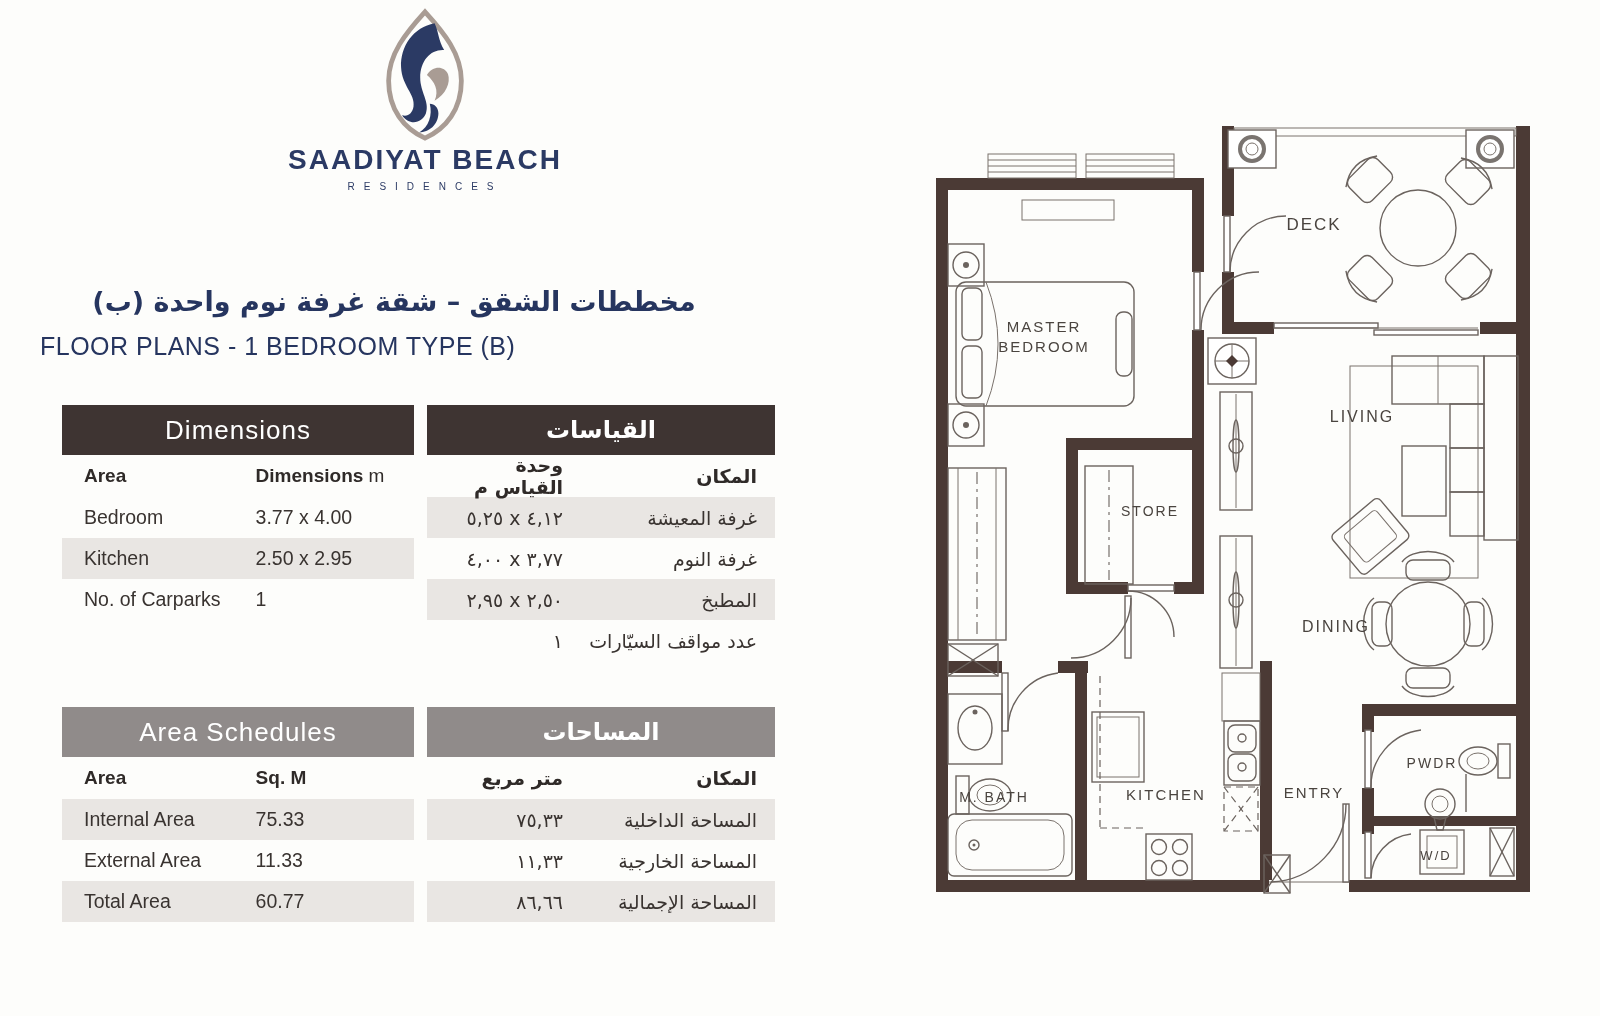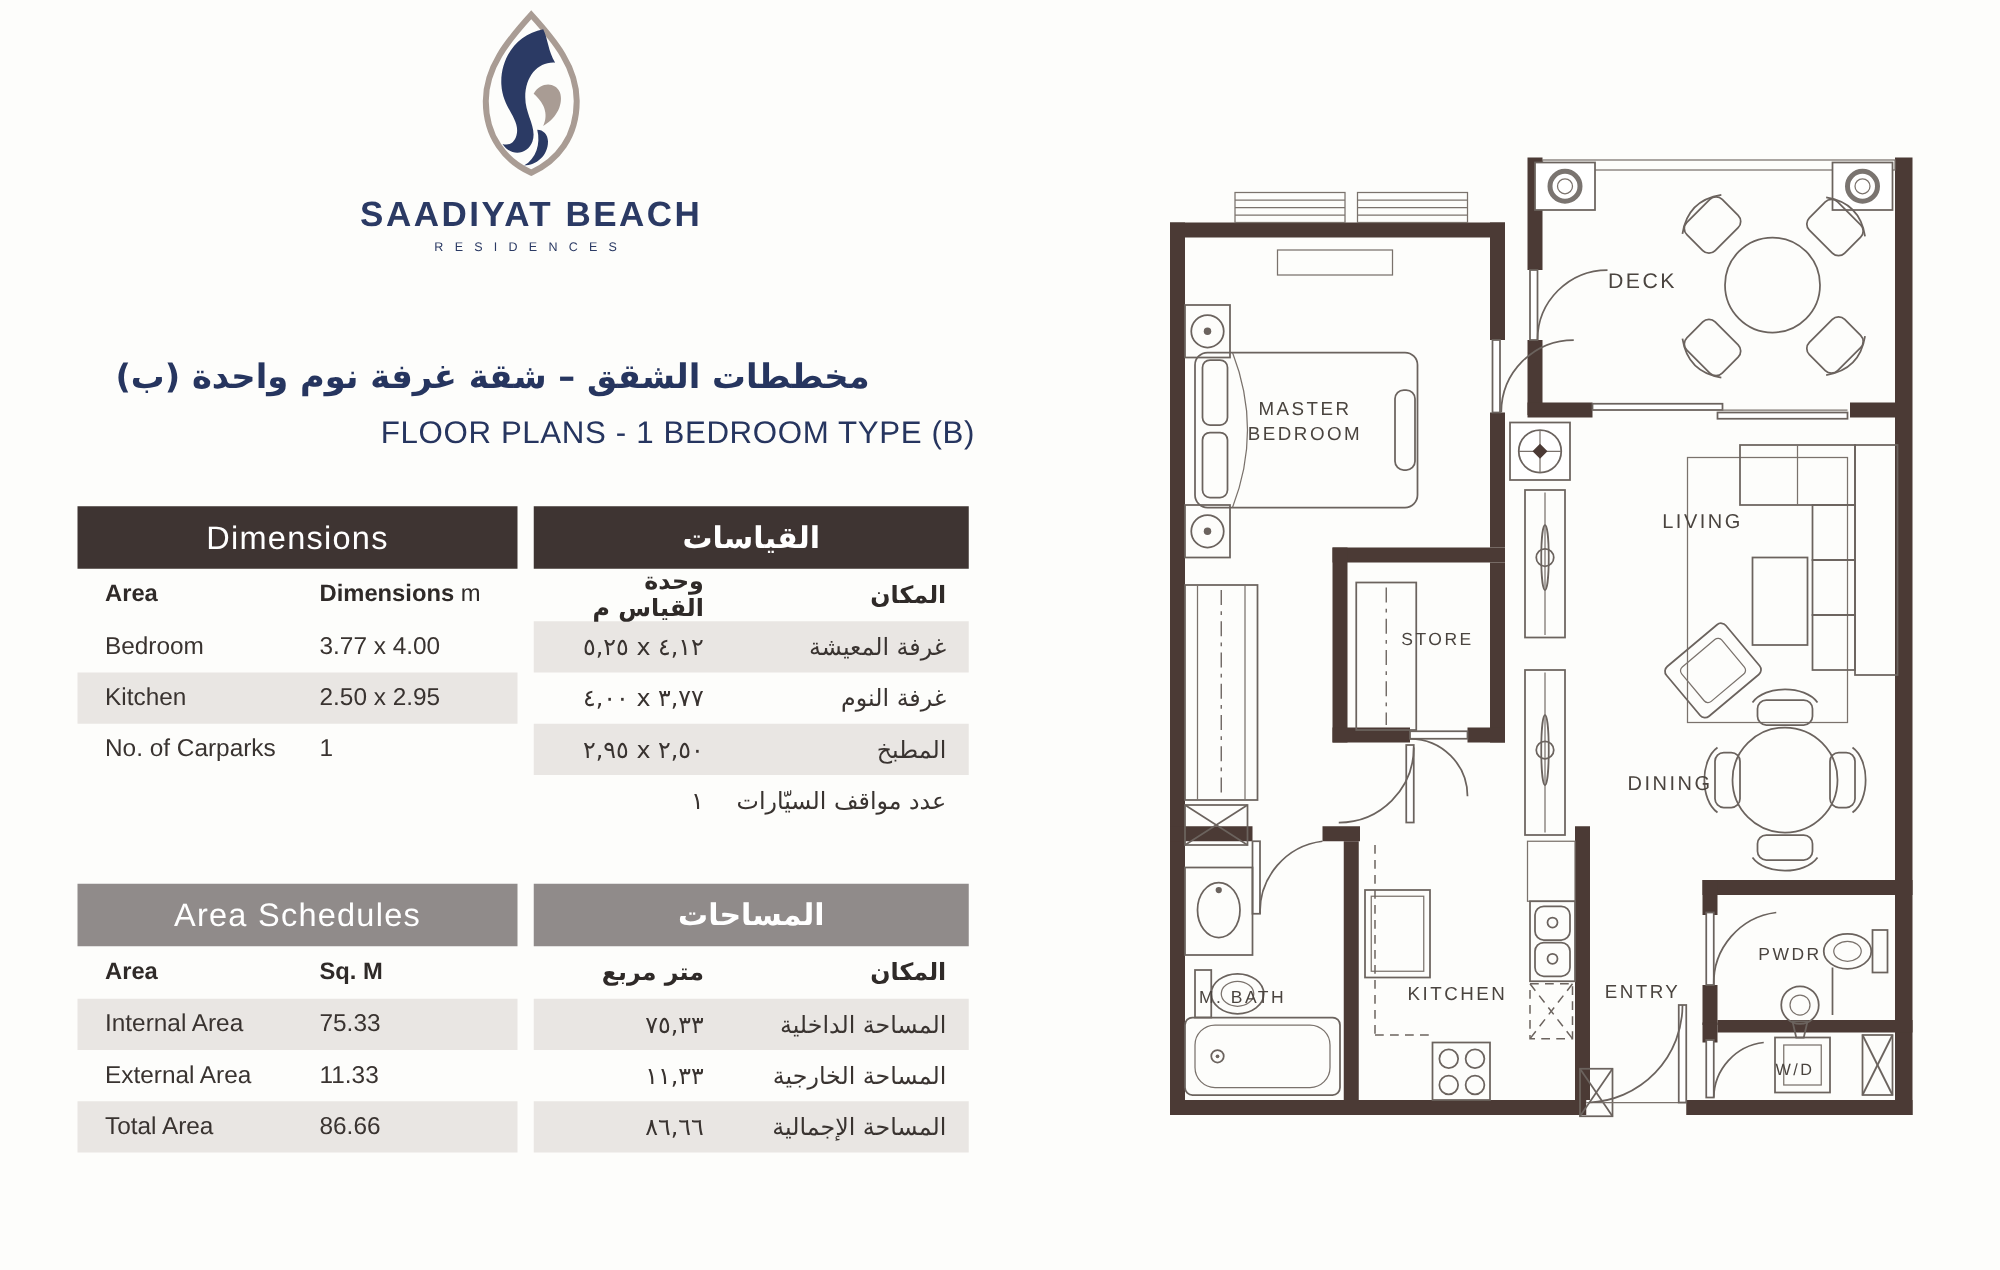--- a/index.html
+++ b/index.html
@@ -3,26 +3,26 @@
 <meta charset="utf-8">
 <style>
   html,body{margin:0;padding:0;}
   body{
     width:1600px;height:1016px;position:relative;overflow:hidden;
     background:#fdfdfb;font-family:"Liberation Sans",sans-serif;color:#393330;
   }
   
   .logo{position:absolute;left:280px;top:8px;width:290px;text-align:center;}
   .logo-mark{display:block;margin:0 auto;}
-  .logo-word{margin-top:14px;font-size:28px;font-weight:bold;letter-spacing:2px;color:#2b3a64;}
+  .logo-word{margin-top:2px;font-size:28px;font-weight:bold;letter-spacing:2px;color:#2b3a64;}
   .logo-sub{margin-top:5px;font-size:10px;letter-spacing:9px;color:#2b3a64;}
   
   .title-ar{position:absolute;top:286px;left:24px;width:740px;text-align:center;direction:rtl;
     font-family:"DejaVu Sans",sans-serif;font-size:27px;font-weight:bold;color:#26355f;}
-  .title-en{position:absolute;top:332px;left:40px;width:740px;text-align:right;
+  .title-en{position:absolute;top:332px;left:40px;width:740px;text-align:left;
     font-size:25px;color:#26355f;letter-spacing:0.5px;}
   
   .tables{position:absolute;left:62px;top:405px;width:714px;
     display:grid;grid-template-columns:352px 348px;column-gap:13px;row-gap:46px;}
   .tbl-head{height:50px;display:flex;align-items:center;justify-content:center;
     color:#fff;font-size:26px;letter-spacing:1px;}
   .tbl-head.dark{background:#3e3432;}
   .tbl-head.gray{background:#908b8a;}
   .artbl .tbl-head{font-family:"DejaVu Sans",sans-serif;font-size:24px;font-weight:bold;}
   .colrow{display:flex;height:42px;align-items:center;font-weight:bold;font-size:19px;color:#2f2a28;}
@@ -117,21 +117,21 @@
     <div class="trow alt">
       <div class="cell-label">Internal Area</div>
       <div class="cell-val">75.33</div>
     </div>
     <div class="trow">
       <div class="cell-label">External Area</div>
       <div class="cell-val">11.33</div>
     </div>
     <div class="trow alt">
       <div class="cell-label">Total Area</div>
-      <div class="cell-val">86.66</div>
+      <div class="cell-val">60.77</div>
     </div>
   </div>
 
   <div class="artbl">
     <div class="tbl-head gray">المساحات</div>
     <div class="colrow">
       <div class="cell-label">المكان</div>
       <div class="cell-val" style="direction:rtl;">متر مربع</div>
     </div>
     <div class="trow alt">

